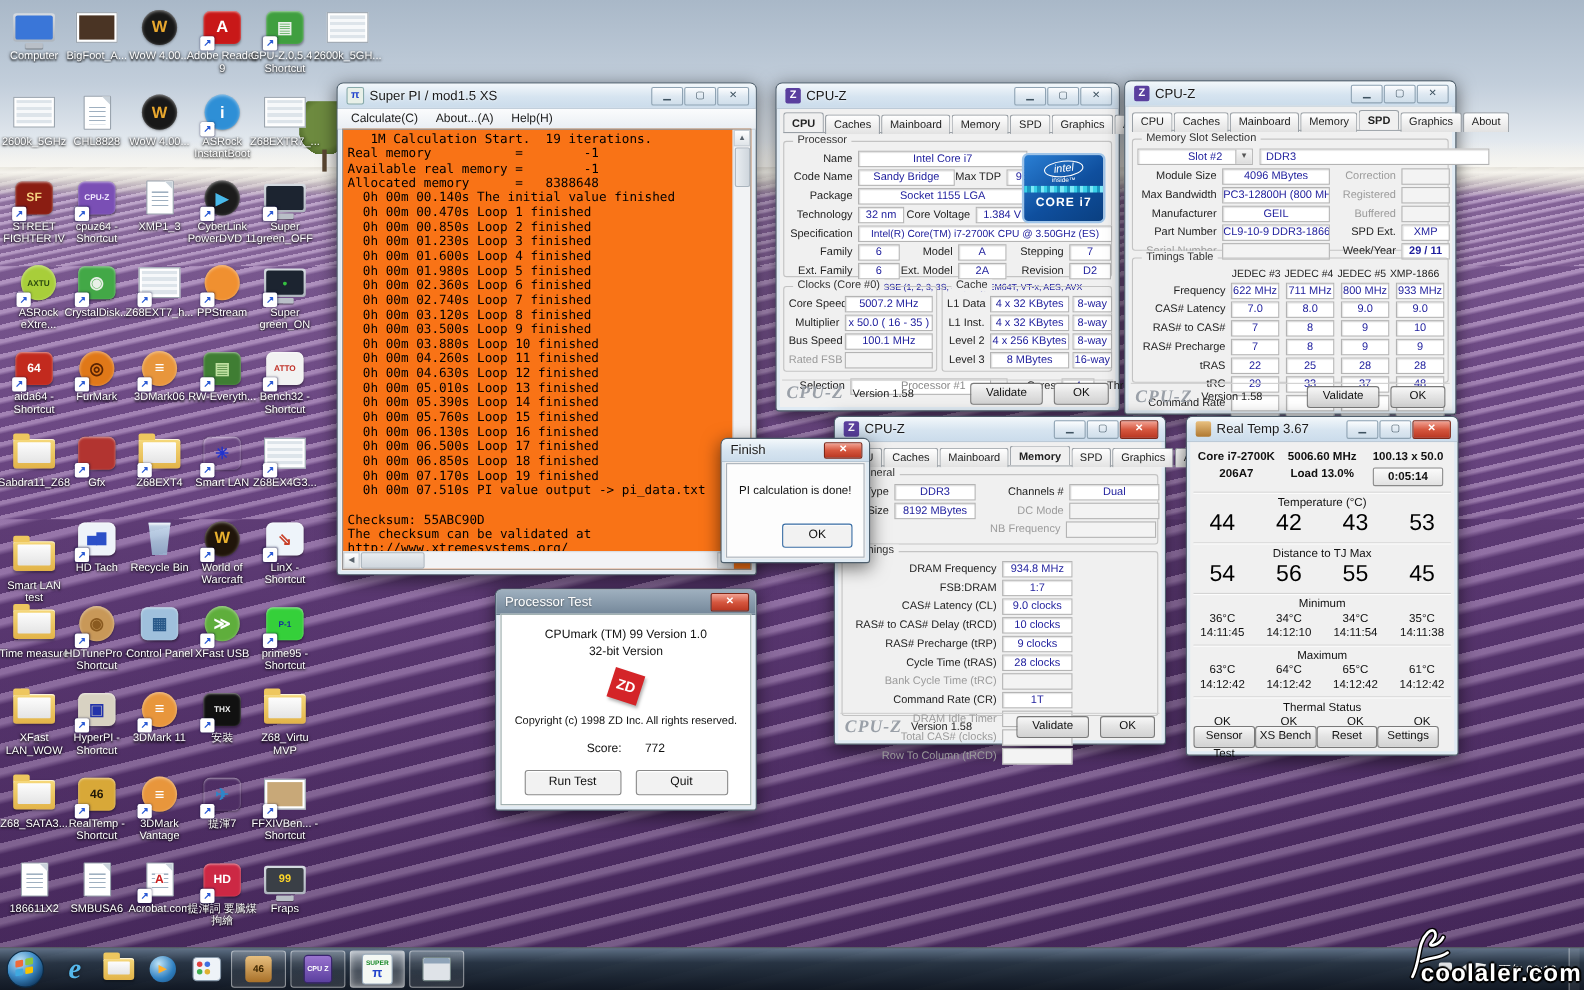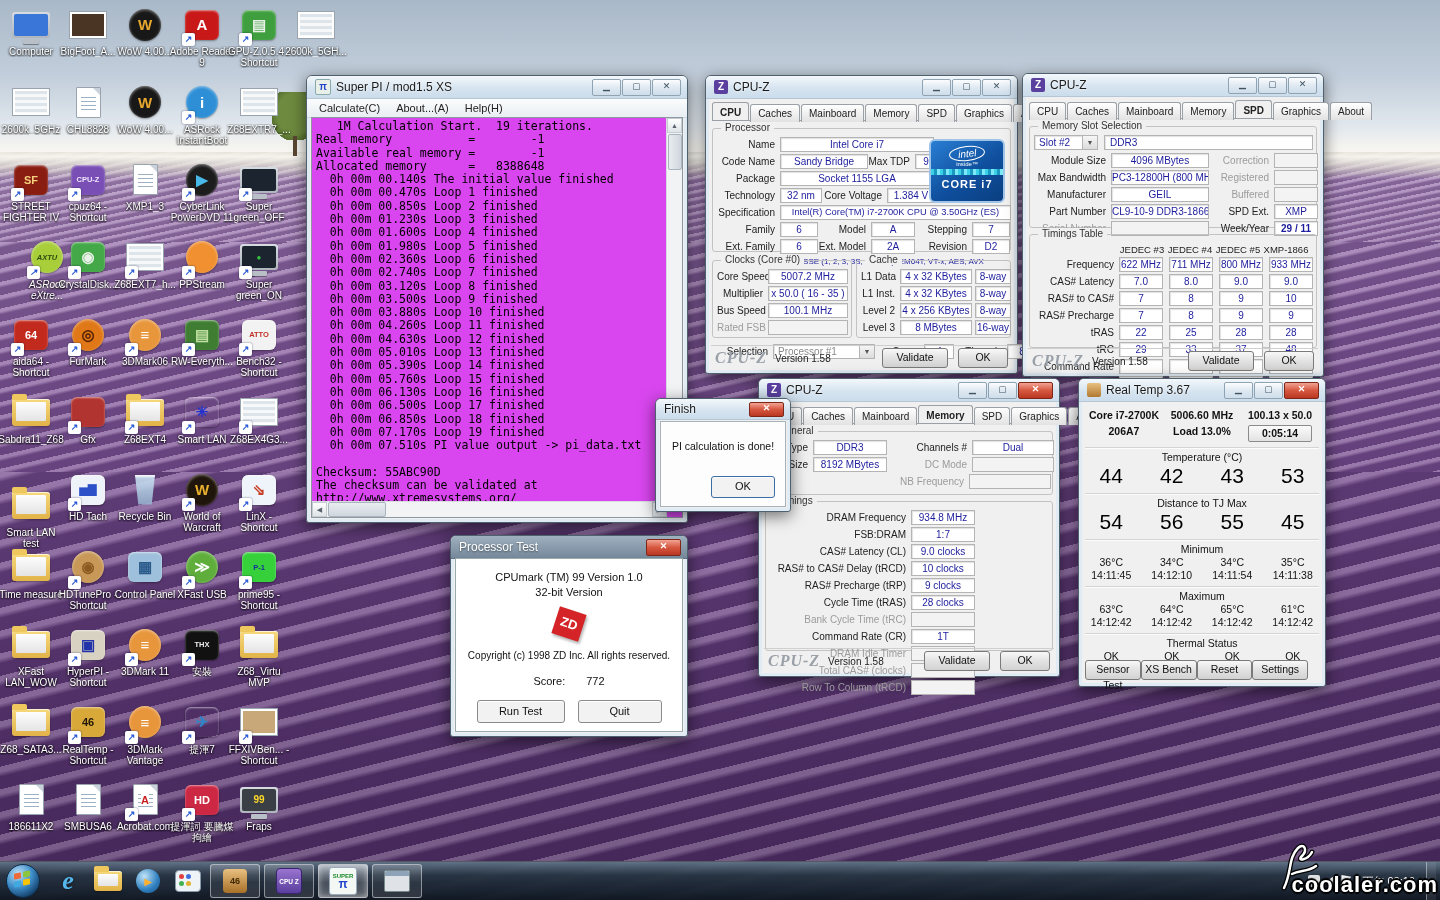--- a/index.html
+++ b/index.html
@@ -52,39 +52,39 @@
   .tabs{position:absolute;left:6px;right:6px;display:flex;gap:1px;border-bottom:1px solid #9aa0a6;height:18px;}
   .tab{padding:2px 7px 1px;font-size:10px;background:linear-gradient(#ffffff,#e2e2e2);border:1px solid #9aa0a6;border-bottom:none;border-radius:3px 3px 0 0;position:relative;top:2px;line-height:13px;color:#222;}
   .tab.sel{background:#f0f0f0;font-weight:bold;top:0;padding-top:3px;z-index:2;}
   .grp{position:absolute;border:1px solid #c3c3c3;border-radius:3px;}
   .gtitle{position:absolute;top:-7px;left:8px;background:#f0f0f0;padding:0 4px;font-size:10px;color:#333;}
   .prow{display:flex;align-items:center;margin:0 0 2px 4px;}
   .lb{font-size:10px;color:#222;text-align:right;padding-right:5px;white-space:nowrap;flex:none;}
   .lb.dis{color:#9b9b9b;}
   .fv{height:13px;line-height:13px;background:#fff;border:1px solid #b4b4b4;box-shadow:inset 1px 1px 1px #e2e2e2;color:#1c1c9c;font-size:10px;text-align:center;white-space:nowrap;overflow:hidden;flex:none;}
   .fv.dis{background:#f3f3f3;box-shadow:none;}
-  .fv.dd{display:flex;}
+  .fv.dd{display:flex;padding-left:41px;}
   .fv.dd .ddt{flex:1;text-align:left;padding-left:4px;color:#8a8a8a;}
   .fv.dd .dda{width:14px;background:linear-gradient(#f6f6f6,#dcdcdc);border-left:1px solid #b4b4b4;font-size:7px;color:#555;text-align:center;line-height:13px;}
   .insttext{font-size:8px;color:#1c1c9c;white-space:nowrap;}
   .cpuz-foot{position:absolute;left:5px;right:5px;bottom:3px;height:24px;border-top:1px solid #cfcfcf;display:flex;align-items:center;}
   .cpuzlogo{font-family:"Liberation Serif",serif;font-style:italic;font-weight:bold;font-size:16px;color:#9aa0a8;margin:0 8px 0 4px;letter-spacing:1px;}
   .verstr{font-size:10px;color:#222;}
   .btn{background:linear-gradient(#f8f8f8,#e4e4e4 45%,#d2d2d2);border:1px solid #7a7a7a;border-radius:3px;font-size:10.5px;text-align:center;color:#111;}
   .intelbadge{position:absolute;right:5px;top:10px;width:72px;height:60px;border-radius:6px;background:linear-gradient(145deg,#2a7fd4,#0f4f9e 55%,#0a3f80);border:2px solid #9fc4e8;color:#fff;text-align:center;overflow:hidden;}
   .intelbadge .iw{display:inline-block;margin-top:5px;border:1px solid #fff;border-radius:50%;padding:1px 8px;font-size:10px;font-style:italic;transform:rotate(-6deg);}
   .intelbadge .ins{font-size:6px;display:block;margin-top:0;}
   .intelbadge .stripe{height:6px;margin-top:2px;background:repeating-linear-gradient(90deg,#39d0e8 0 3px,#1a98c0 3px 6px,#7de8f8 6px 9px);}
   .intelbadge .core{font-size:11px;font-weight:bold;letter-spacing:1px;margin-top:3px;}
   .thead{display:flex;margin:9px 0 2px 4px;}
   .thead span{font-size:9.5px;color:#222;text-align:center;flex:none;}
   
   .menubar{height:18px;display:flex;align-items:center;background:linear-gradient(#fbfcfd,#e9eef3);border-bottom:1px solid #cdd5dc;font-size:11px;color:#222;padding-left:4px;}
   .menubar span{padding:1px 8px;}
-  .spi-client{position:absolute;top:41px;left:4px;right:4px;bottom:4px;background:#d946ef;border:1px solid #8e98a0;}
+  .spi-client{position:absolute;top:41px;left:4px;right:4px;bottom:4px;background:#f97316;border:1px solid #8e98a0;}
   .spi-client pre{margin:0;padding:2px 4px;font-family:"DejaVu Sans Mono",monospace;font-size:11.5px;line-height:13.3px;color:#000;}
   .vscroll{position:absolute;top:0;right:0;bottom:15px;width:15px;background:#f2f3f5;border-left:1px solid #d9dde1;}
   .hscroll{position:absolute;left:0;right:15px;bottom:0;height:15px;background:#f2f3f5;border-top:1px solid #d9dde1;display:flex;}
   .sbtn{width:15px;height:15px;background:linear-gradient(#fefefe,#dfe4e8);border:1px solid #c4cbd1;color:#5a646d;font-size:7px;text-align:center;line-height:13px;flex:none;box-sizing:border-box;}
   .vthumb{position:absolute;top:16px;left:1px;width:12px;height:34px;background:linear-gradient(90deg,#e9edf1,#cfd6dd);border:1px solid #aab4bd;border-radius:2px;}
   .hthumb{margin-left:1px;width:56px;height:13px;align-self:center;background:linear-gradient(#e9edf1,#cfd6dd);border:1px solid #aab4bd;border-radius:2px;}
   .vscroll .dn{position:absolute;bottom:0;left:0;}
   .hscroll .rt2{margin-left:auto;}
   
   .rt-info{display:flex;font-size:10.5px;color:#111;margin:7px 6px 0;}
@@ -156,21 +156,21 @@
       </div>
       <div class="dicon" style="left: 2px; top: 161px;">
         <div class="dimg">
           <div class="ic ic-rect" style="background: rgb(138, 29, 18);">
             <span style="font-size: 11px; color: rgb(243, 207, 126);">SF</span>
           </div>
           <span class="sc-arrow">↗</span>
         </div>
         <div class="dlabel">STREET FIGHTER IV ...</div>
       </div>
-      <div class="dicon" style="left: 18px; top: 238.5px; font-style: italic;">
+      <div class="dicon" style="left: 6px; top: 238.5px;">
         <div class="dimg">
           <div class="ic ic-circle" style="background: rgb(168, 206, 58);">
             <span style="font-size: 7.5px; color: rgb(44, 74, 16);">AXTU</span>
           </div>
           <span class="sc-arrow">↗</span>
         </div>
         <div class="dlabel">ASRock eXtre...</div>
       </div>
       <div class="dicon" style="left: 2px; top: 316px;">
         <div class="dimg">

